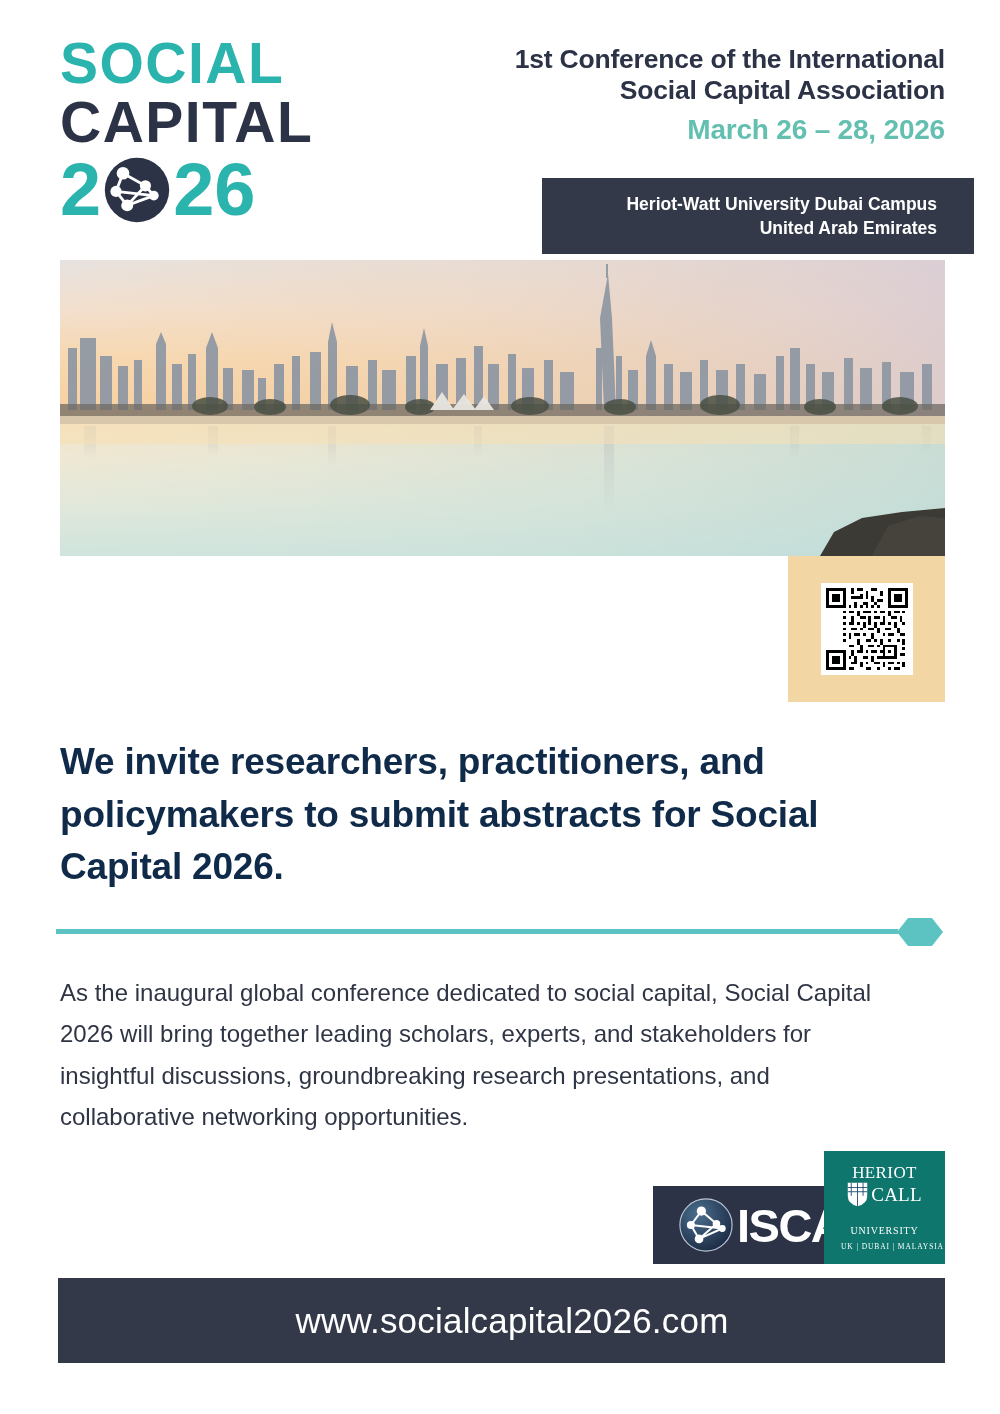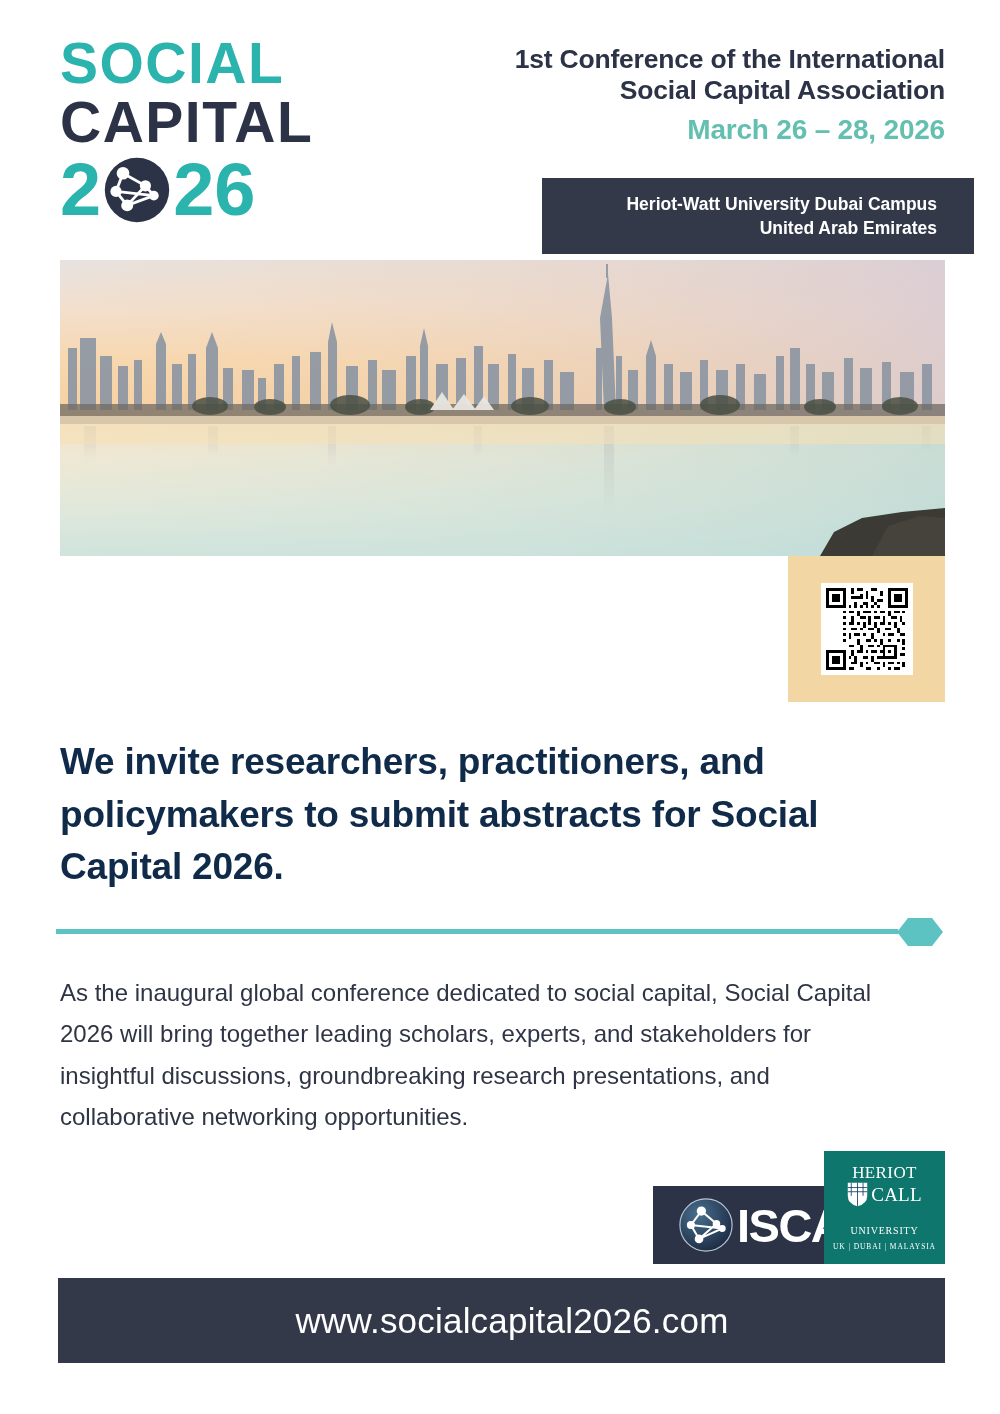--- a/index.html
+++ b/index.html
@@ -95,21 +95,21 @@
     position:absolute; left:824px; top:1151px; width:121px; height:113px;
     background:#0f766e; color:#ffffff;
     display:flex; flex-direction:column; align-items:center; justify-content:center;
     font-family:"Liberation Serif", serif;
   }
   .hw-row1 { font-size:17px; letter-spacing:0.4px; line-height:1; }
   .hw-row2 { display:flex; align-items:center; gap:3px; margin-top:1px; }
   .hw-crest { width:21px; height:25px; }
   .hw-watt { font-size:19px; letter-spacing:0.2px; line-height:1; }
   .hw-uni { font-size:10px; letter-spacing:0.8px; margin-top:18px; }
-  .hw-loc { font-size:7.5px; letter-spacing:0.9px; margin-top:6px; }
+  .hw-loc { font-size:7.5px; letter-spacing:0.9px; margin-top:6px;padding-left:16px; }
 
   
   .footer-bar {
     position:absolute; left:58px; top:1278px; width:887px; height:85px;
     background:#333949; display:flex; align-items:center; justify-content:center;
   }
   .footer-url { font-size:35px; color:#ffffff; font-weight:400; letter-spacing:0.2px;margin-left:21px; }
 </style>
 </head>
 <body>

